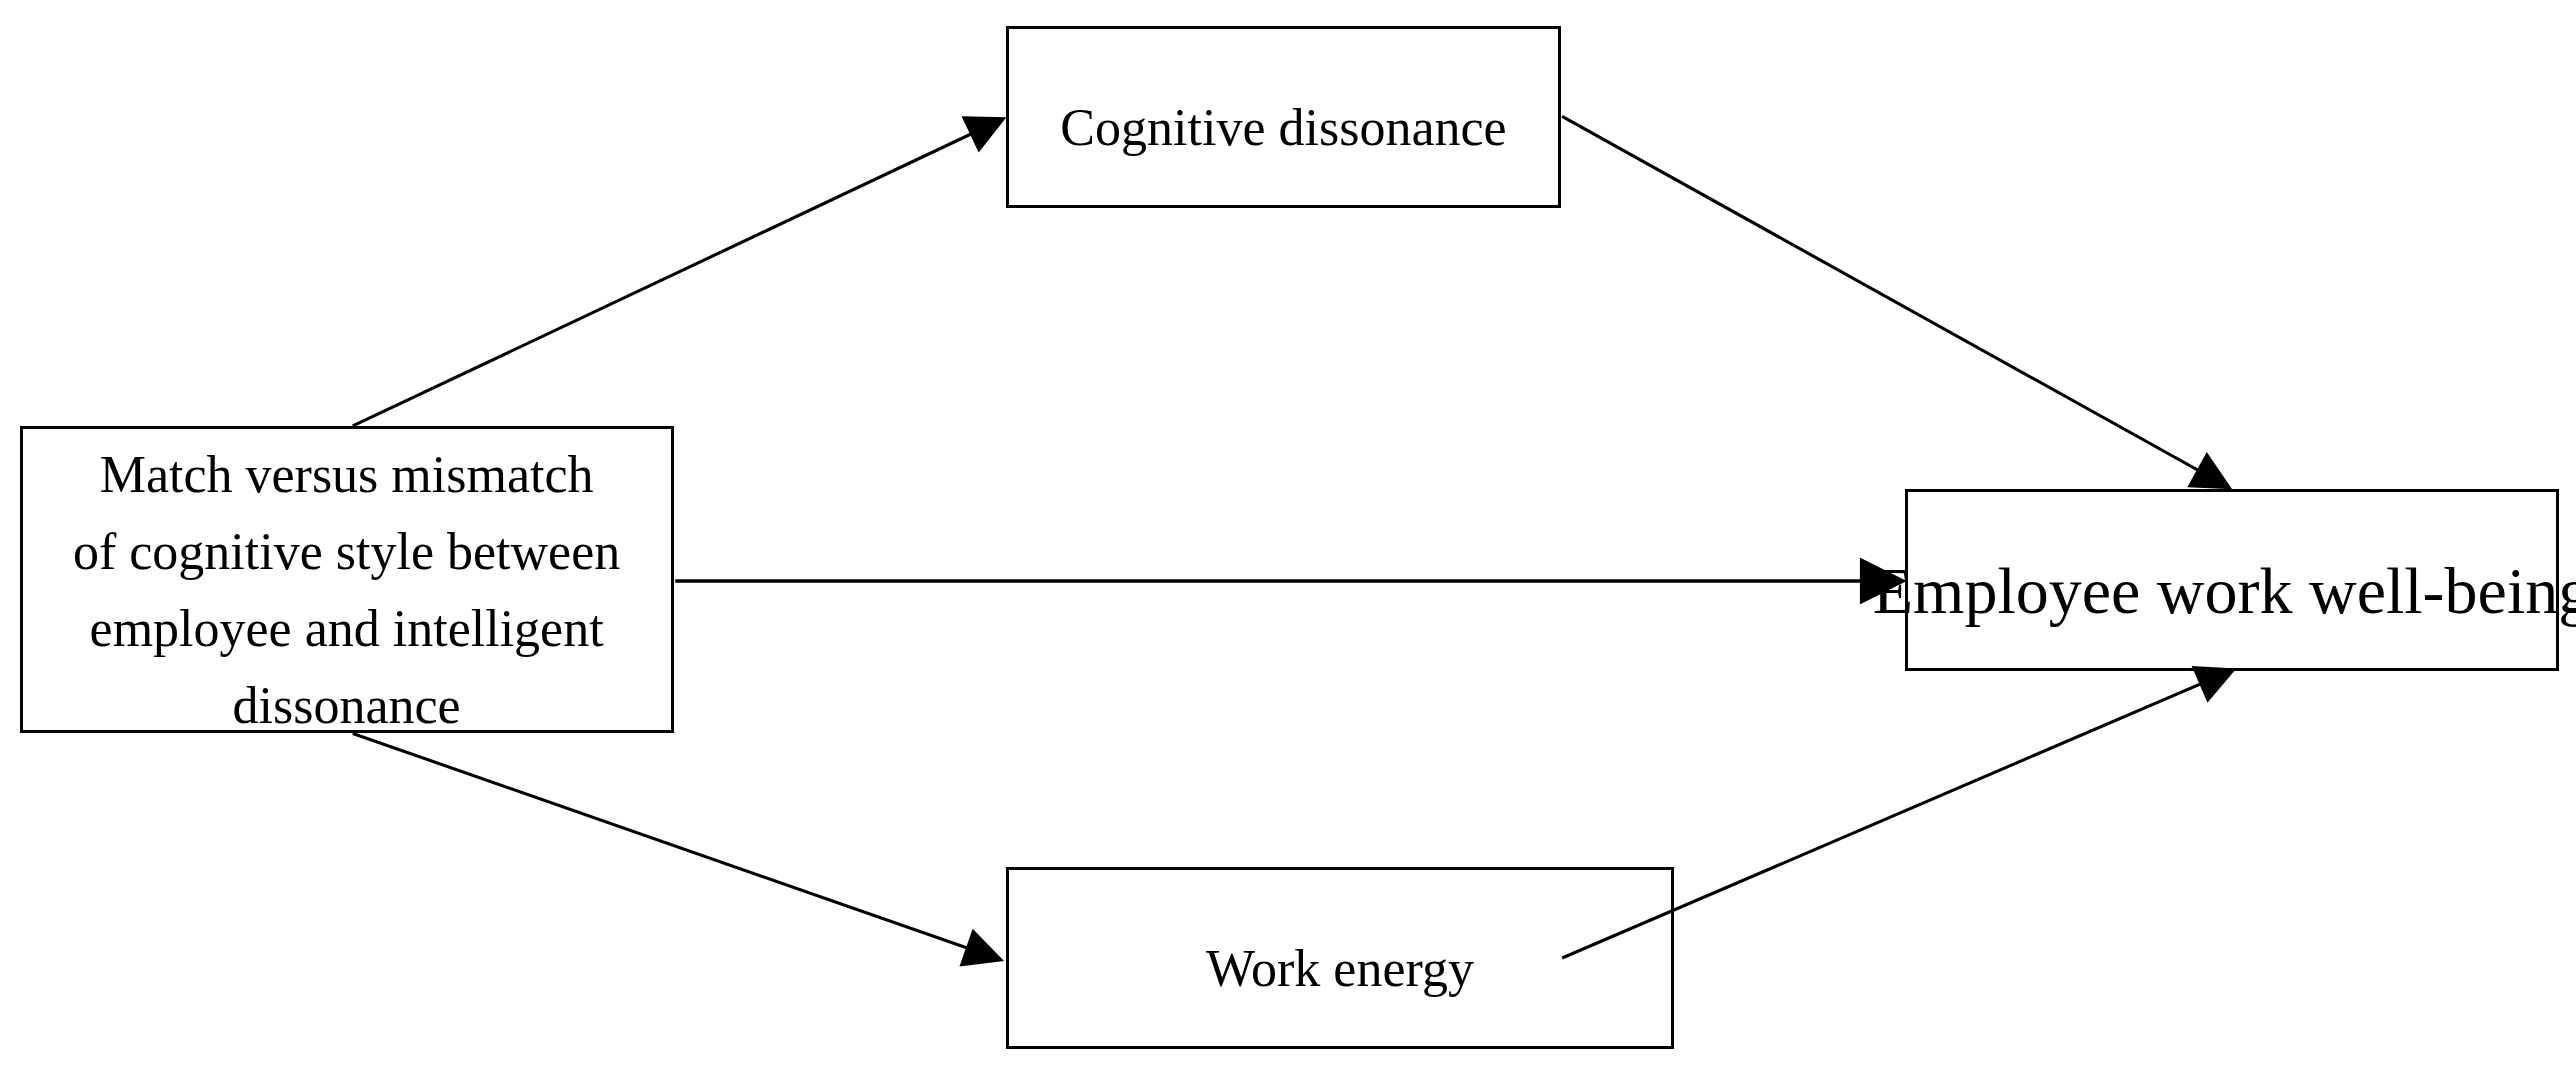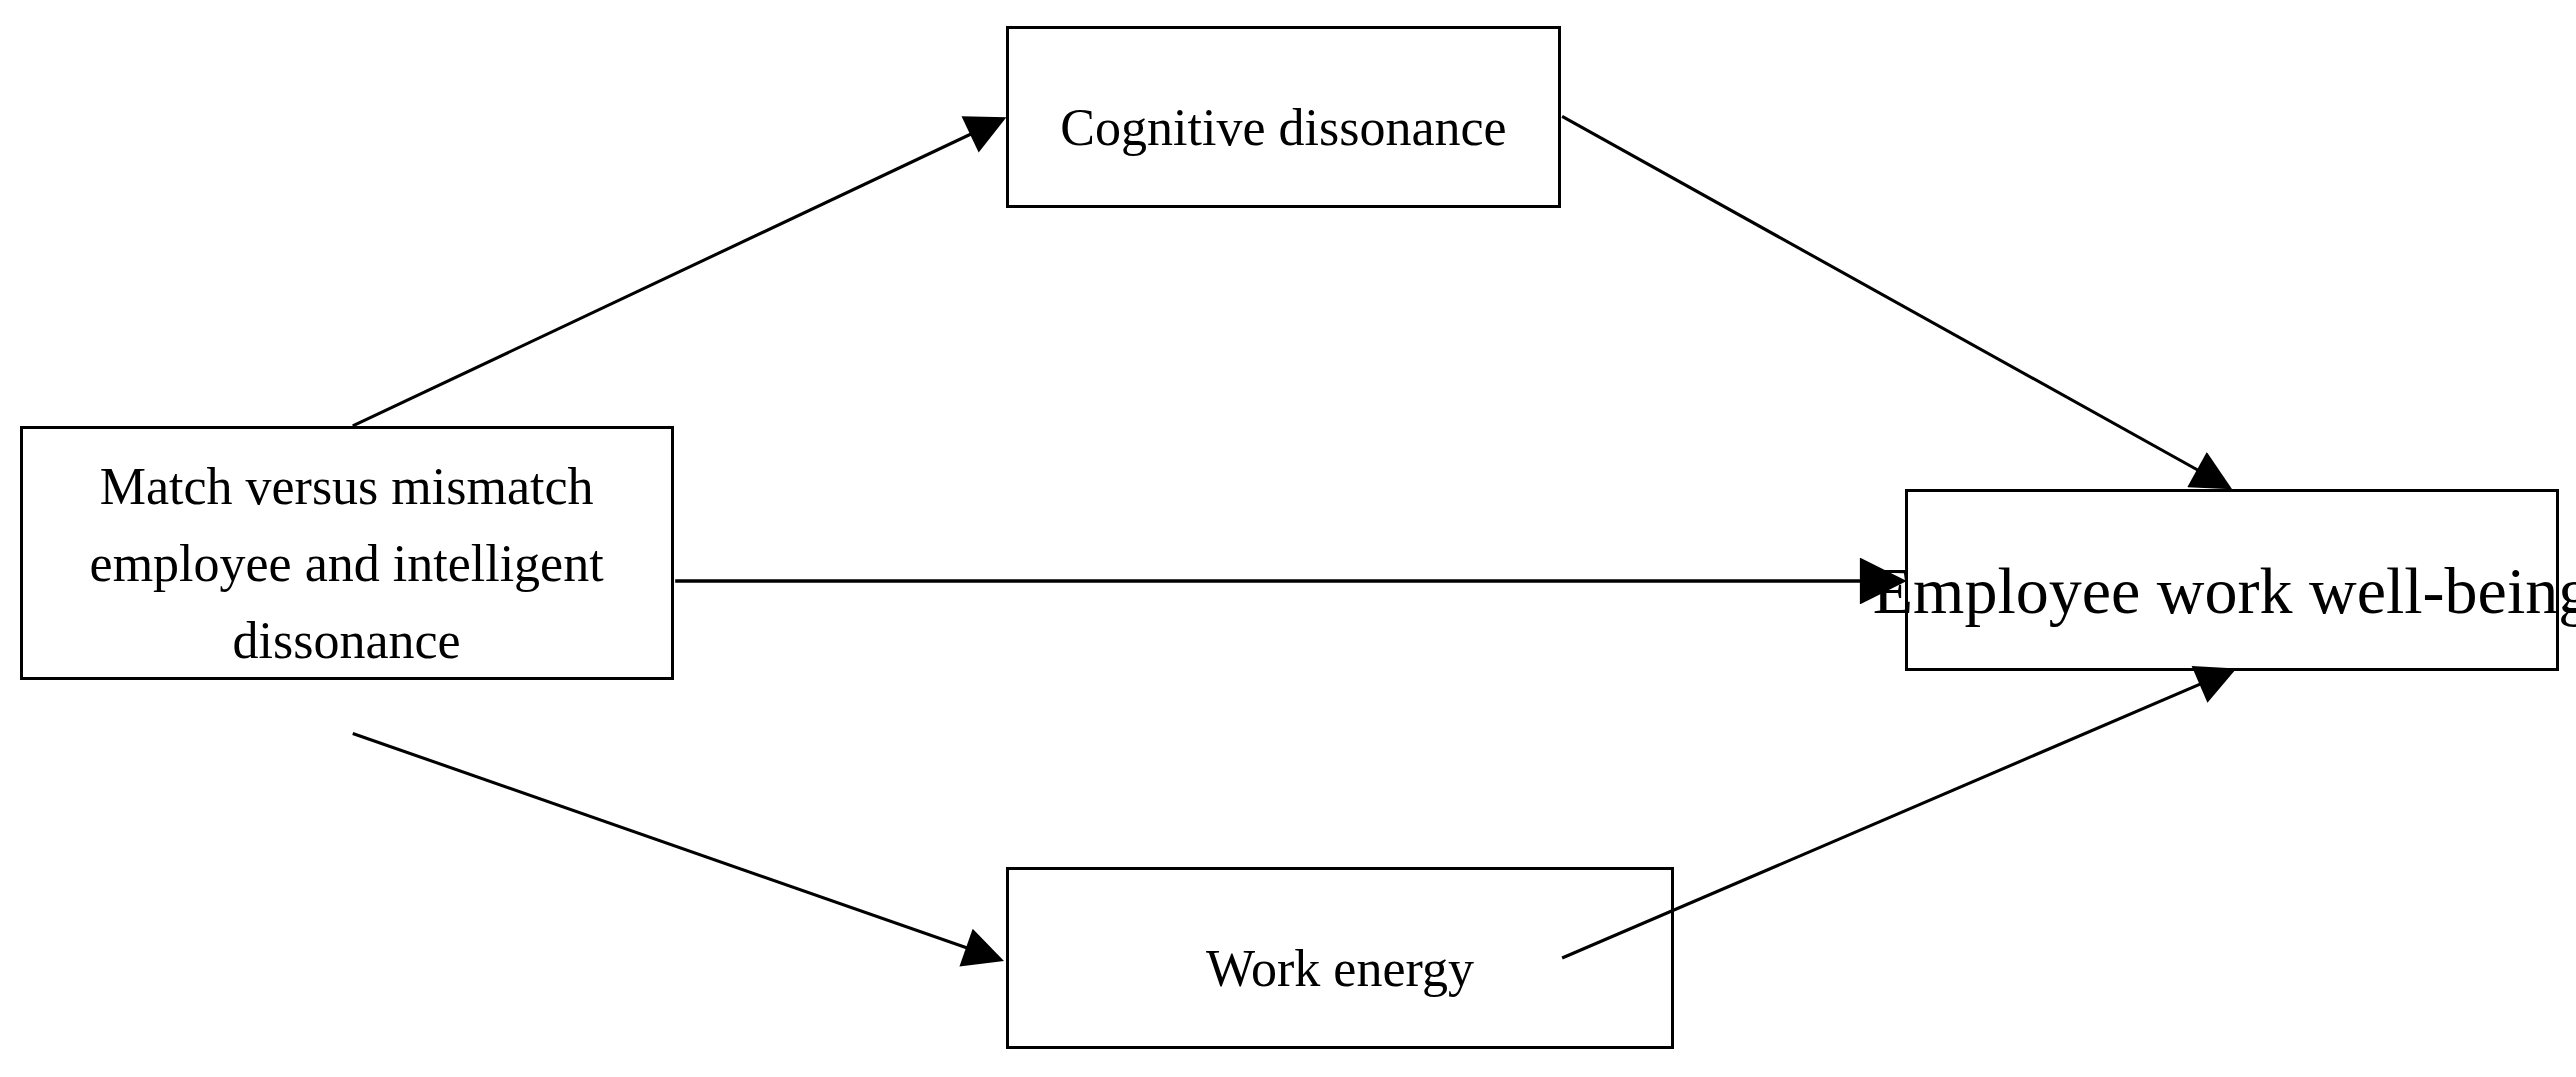--- a/index.html
+++ b/index.html
@@ -27,41 +27,42 @@
     justify-content: center;
     text-align: center;
     z-index: 1;
   }
   .node-label {
     font-size: 52px;
     line-height: 57px;
     white-space: nowrap;
     margin-top: 20px;
   }
-  #predictor-box   { left: 19.6px;   top: 426px;  width: 654px; height: 254px; }
+  #predictor-box   { left: 19.6px;   top: 426px;  width: 654px; height: 307px; }
   #cognitive-box   { left: 1006px; top: 26px;   width: 555px; height: 182px; }
   #work-energy-box { left: 1006px; top: 867px; width: 668px; height: 182px; }
   #outcome-box     { left: 1905px; top: 489px;  width: 654px; height: 182px; }
   #outcome-box .node-label { font-size: 66px; }
   #edges-svg {
     position: absolute;
     left: 0;
     top: 0;
     z-index: 2;
     pointer-events: none;
   }
   #edges-svg line { stroke: #000000; }
 </style>
 </head>
 <body>
 
 <div id="canvas">
 
   <div class="node-box" id="predictor-box">
     <span class="node-label">Match versus mismatch</span>
+    <span class="node-label">of cognitive style between</span>
     <span class="node-label">employee and intelligent</span>
     <span class="node-label">dissonance</span>
   </div>
 
   <div class="node-box" id="cognitive-box">
     <span class="node-label">Cognitive dissonance</span>
   </div>
 
   <div class="node-box" id="work-energy-box">
     <span class="node-label">Work energy</span>

